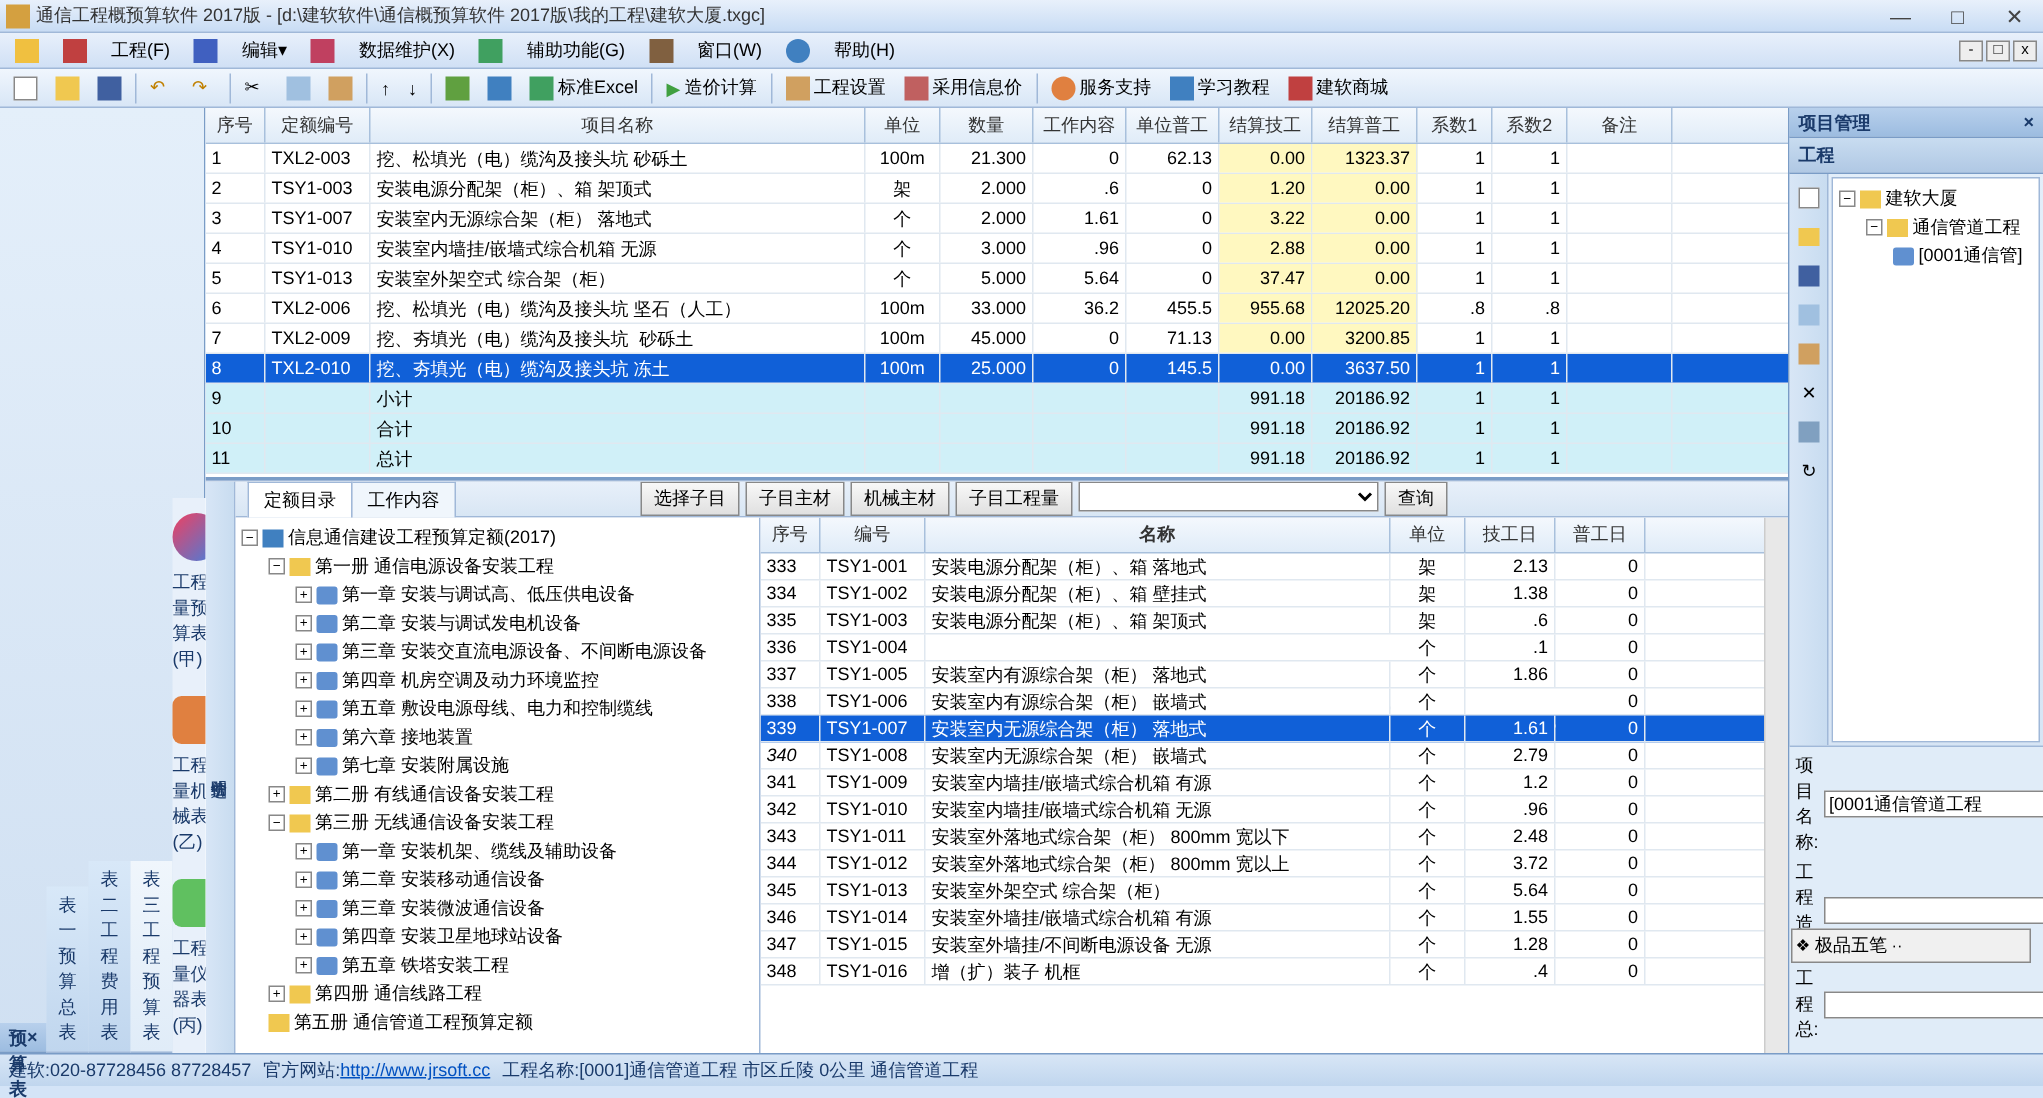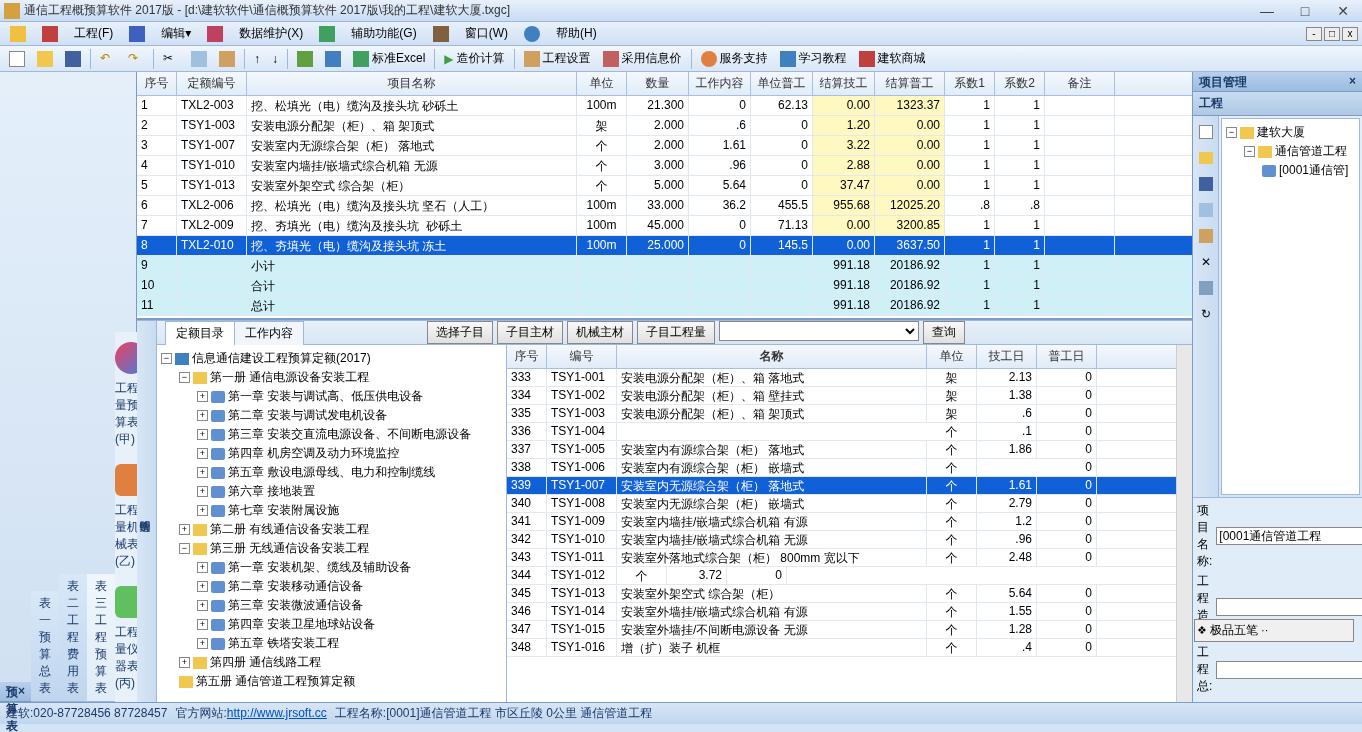--- a/index.html
+++ b/index.html
@@ -570,21 +570,21 @@
                 </div>
                 <div class="lr sel">
                   <div class="lc" style="width: 40px;">339</div>
                   <div class="lc" style="width: 70px;">TSY1-007</div>
                   <div class="lc" style="width: 310px;">安装室内无源综合架（柜） 落地式</div>
                   <div class="lc" style="width: 50px; text-align: center;">个</div>
                   <div class="lc" style="width: 60px; text-align: right;">1.61</div>
                   <div class="lc" style="width: 60px; text-align: right;">0</div>
                 </div>
                 <div class="lr">
-                  <div class="lc" style="width: 40px;">340</div>
+                  <div class="lc" style="width: 40px; font-style: italic;">340</div>
                   <div class="lc" style="width: 70px;">TSY1-008</div>
                   <div class="lc" style="width: 310px;">安装室内无源综合架（柜） 嵌墙式</div>
                   <div class="lc" style="width: 50px; text-align: center;">个</div>
                   <div class="lc" style="width: 60px; text-align: right;">2.79</div>
                   <div class="lc" style="width: 60px; text-align: right;">0</div>
                 </div>
                 <div class="lr">
                   <div class="lc" style="width: 40px;">341</div>
                   <div class="lc" style="width: 70px;">TSY1-009</div>
                   <div class="lc" style="width: 310px;">安装室内墙挂/嵌墙式综合机箱 有源</div>
@@ -604,20 +604,21 @@
                   <div class="lc" style="width: 40px;">343</div>
                   <div class="lc" style="width: 70px;">TSY1-011</div>
                   <div class="lc" style="width: 310px;">安装室外落地式综合架（柜） 800mm 宽以下</div>
                   <div class="lc" style="width: 50px; text-align: center;">个</div>
                   <div class="lc" style="width: 60px; text-align: right;">2.48</div>
                   <div class="lc" style="width: 60px; text-align: right;">0</div>
                 </div>
                 <div class="lr">
                   <div class="lc" style="width: 40px;">344</div>
                   <div class="lc" style="width: 70px;">TSY1-012</div>
+                  <div class="lc" style="width: 310px;">安装室外落地式综合架（柜） 800mm 宽以上</div>
                   <div class="lc" style="width: 50px; text-align: center;">个</div>
                   <div class="lc" style="width: 60px; text-align: right;">3.72</div>
                   <div class="lc" style="width: 60px; text-align: right;">0</div>
                 </div>
                 <div class="lr">
                   <div class="lc" style="width: 40px;">345</div>
                   <div class="lc" style="width: 70px;">TSY1-013</div>
                   <div class="lc" style="width: 310px;">安装室外架空式 综合架（柜）</div>
                   <div class="lc" style="width: 50px; text-align: center;">个</div>
                   <div class="lc" style="width: 60px; text-align: right;">5.64</div>

